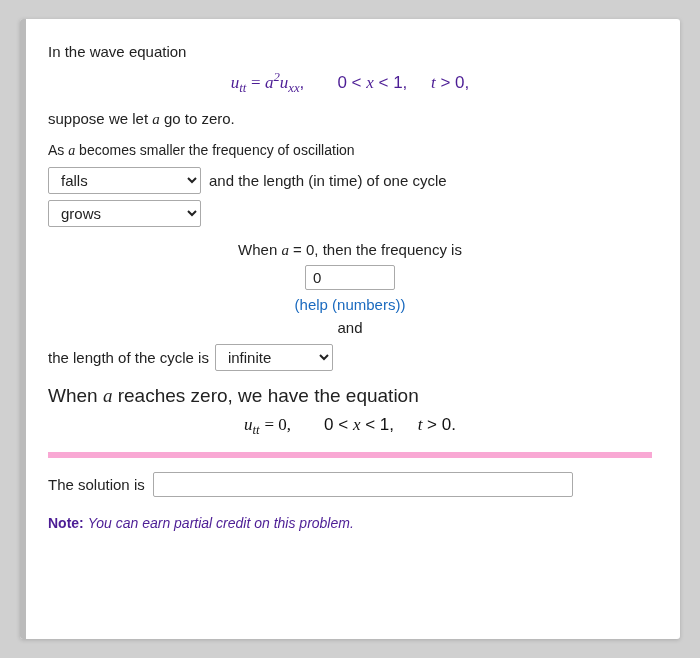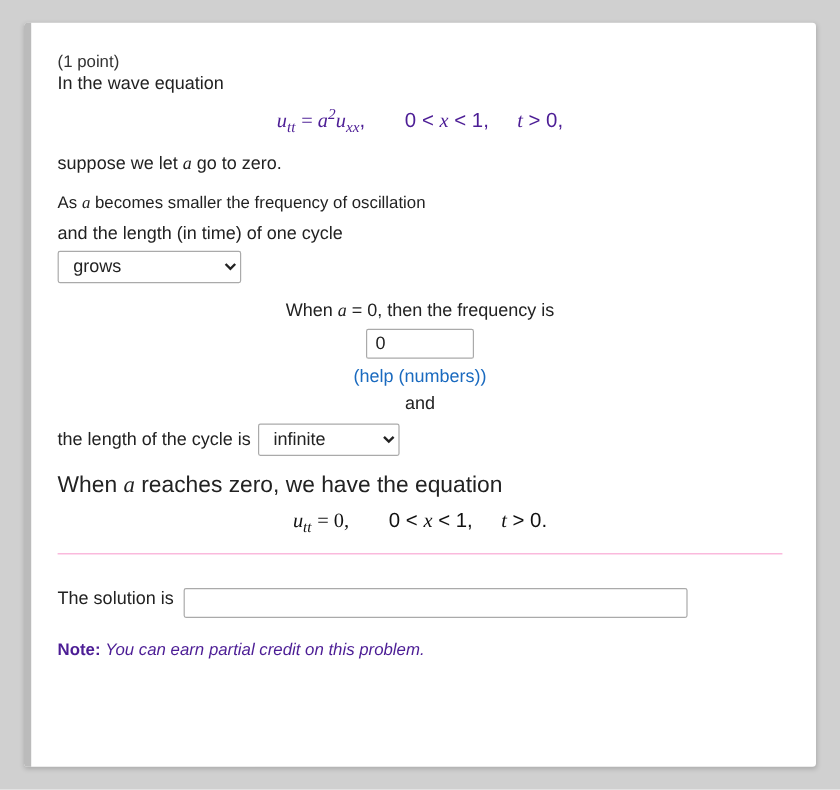--- a/index.html
+++ b/index.html
@@ -134,27 +134,27 @@
       color: #111;
     }
     .initial-conditions {
       font-size: 15px;
       color: #222;
       margin-bottom: 16px;
       line-height: 1.6;
     }
     .solution-row {
       display: flex;
-      align-items: flex-start;
+      align-items: center;
       gap: 8px;
       margin-bottom: 18px;
       font-size: 15px;
       color: #222;
-      border-top: 1px solid #f9a8d4;
-      padding-top: 28px;
+      border-top: 6px solid #f9a8d4;
+      padding-top: 14px;
     }
     .note-section {
       font-size: 14px;
       color: #4c1d95;
       margin-top: 4px;
     }
     .note-section span.note-bold {
       font-weight: bold;
     }
     .note-section span.note-italic {
@@ -171,21 +171,20 @@
     }
     sup { font-size: 0.75em; vertical-align: super; }
     sub { font-size: 0.75em; vertical-align: sub; }
   </style>
 </head>
 <body>
 
 <div class="card">
   <div class="left-bar"></div>
 
-  <div class="point-label">(1 point)</div>
   <div class="intro-text">In the wave equation</div>
 
   <div class="equation-block">
     <span class="math">u<sub>tt</sub></span>
     <span class="math-upright"> = </span>
     <span class="math">a<sup>2</sup>u<sub>xx</sub></span><span>,</span>
     &nbsp;&nbsp;&nbsp;&nbsp;&nbsp;
     <span>0 &lt; <span class="math">x</span> &lt; 1,</span>
     &nbsp;&nbsp;&nbsp;
     <span><span class="math">t</span> &gt; 0,</span>
@@ -193,20 +192,25 @@
 
   <div class="suppose-text">
     suppose we let <span class="math">a</span> go to zero.
   </div>
 
   <div class="as-a-text">
     As <span class="math">a</span> becomes smaller the frequency of oscillation
   </div>
 
   <div class="dropdown-row">
+    <select>
+      <option>falls</option>
+      <option>rises</option>
+      <option>stays the same</option>
+    </select>
     <span class="inline-text">and the length (in time) of one cycle</span>
   </div>
 
   <div class="dropdown-row2">
     <select>
       <option>grows</option>
       <option>shrinks</option>
       <option>stays the same</option>
     </select>
   </div>

